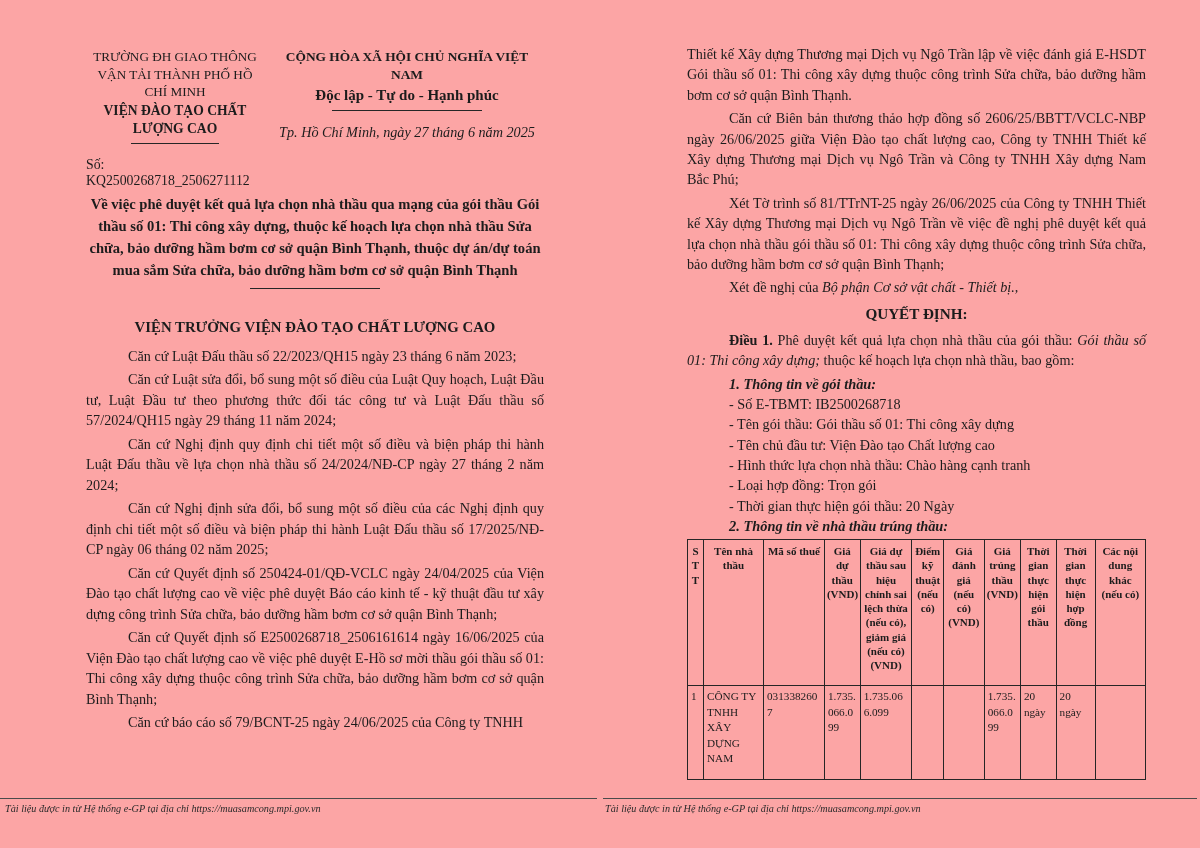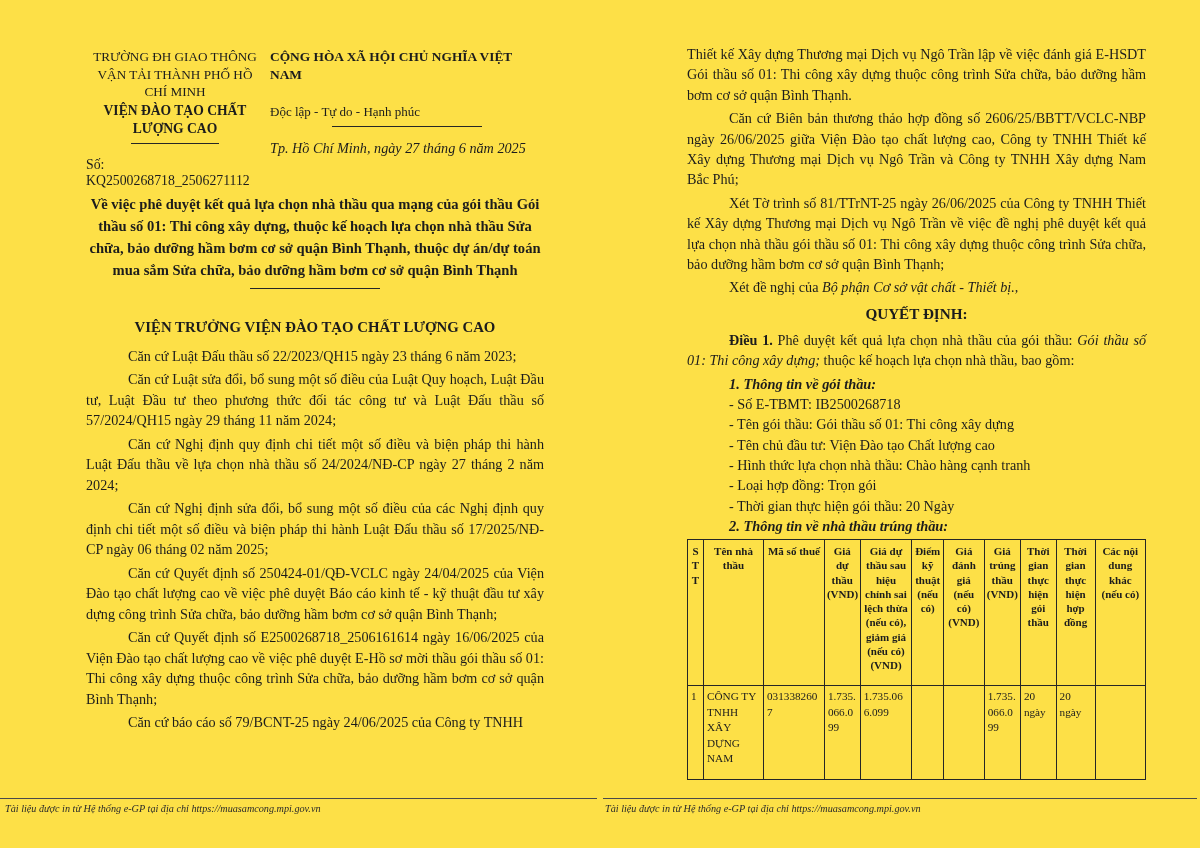--- a/index.html
+++ b/index.html
@@ -1,37 +1,37 @@
 <!DOCTYPE html>
 <html><head>
 <meta charset="utf-8">
 <style>
   html,body{margin:0;padding:0;}
   body{
     width:1200px;height:848px;position:relative;overflow:hidden;
     background:#f7f7f5;color:#1c1c1c;
     font-family:"Liberation Serif","DejaVu Serif",serif;
   }
-  .page{position:absolute;top:0;width:600px;height:848px;background:#fde047;overflow:hidden;}
+  .page{position:absolute;top:0;width:600px;height:848px;background:#fca5a5;overflow:hidden;}
   #page1{left:0;}
   #page2{left:600px;}
 
   
   .content1{position:absolute;left:86px;top:48px;width:458px;}
   .letterhead{display:flex;width:100%;}
   .lh-left{width:178px;text-align:center;}
-  .lh-right{flex:1;text-align:left;padding-left:6px;}
+  .lh-right{flex:1;text-align:center;padding-left:6px;}
   .org-line{font-size:13.2px;line-height:17.6px;}
   .org-bold{font-weight:bold;font-size:13.6px;line-height:18px;margin-top:1px;}
   .rule{border:0;border-top:1.4px solid #262626;margin:5px auto 0 auto;}
   .org-rule{width:88px;}
   .motto-rule{width:150px;}
   .doc-number{font-size:13.8px;text-align:left;margin-top:13px;}
   .national{font-weight:bold;font-size:13.4px;line-height:18px;}
-  .motto{font-weight:normal;font-size:13px;line-height:19px;margin-top:18px;}
+  .motto{font-weight:bold;font-size:15px;line-height:19px;margin-top:2px;}
   .place-date{font-style:italic;font-size:14.2px;margin-top:13px;}
   .doc-title{font-weight:bold;font-size:15.6px;text-align:center;margin-top:20px;}
   .doc-subtitle{font-weight:bold;font-size:14.6px;line-height:22px;text-align:center;margin-top:4px;}
   .title-rule{width:130px;margin-top:7px;}
   .authority{font-weight:bold;font-size:14.8px;text-align:center;margin:30px 0 10px 0;}
   .recitals{height:452px;overflow:hidden;}
   .para{font-size:14.2px;line-height:20.5px;text-align:justify;text-indent:42px;margin:0 0 3px 0;}
   .para.noindent{text-indent:0;}
 
   

